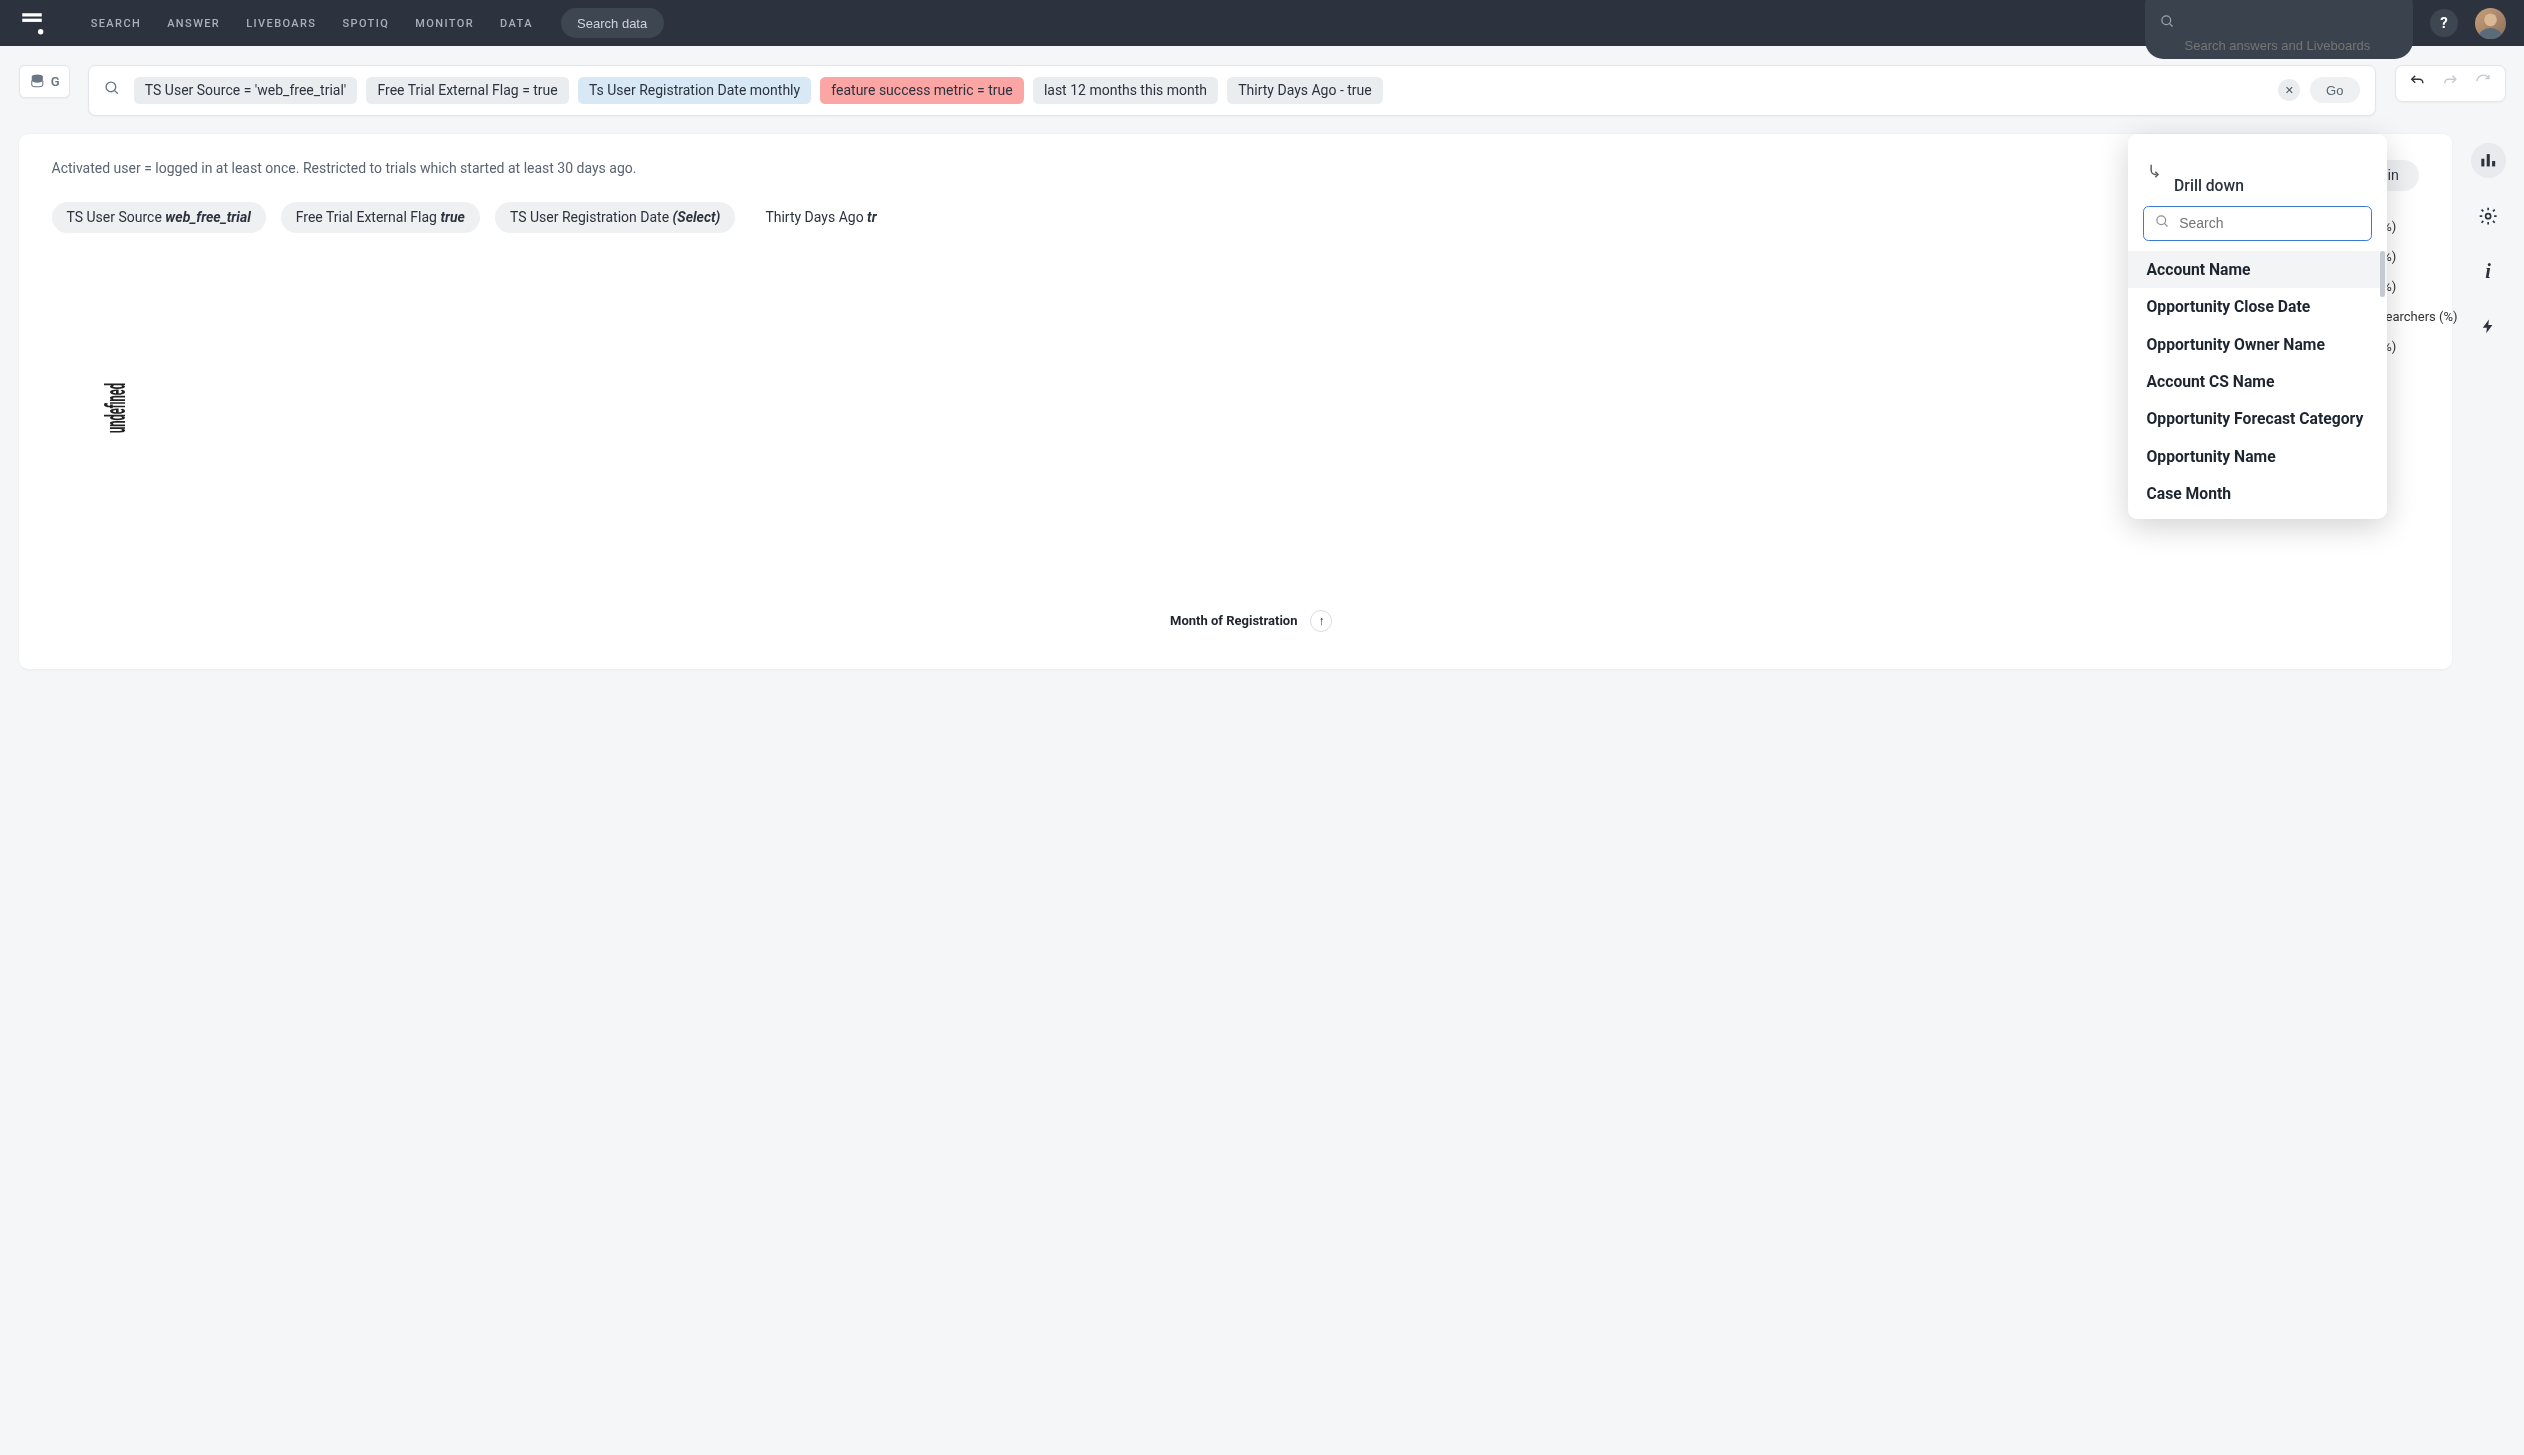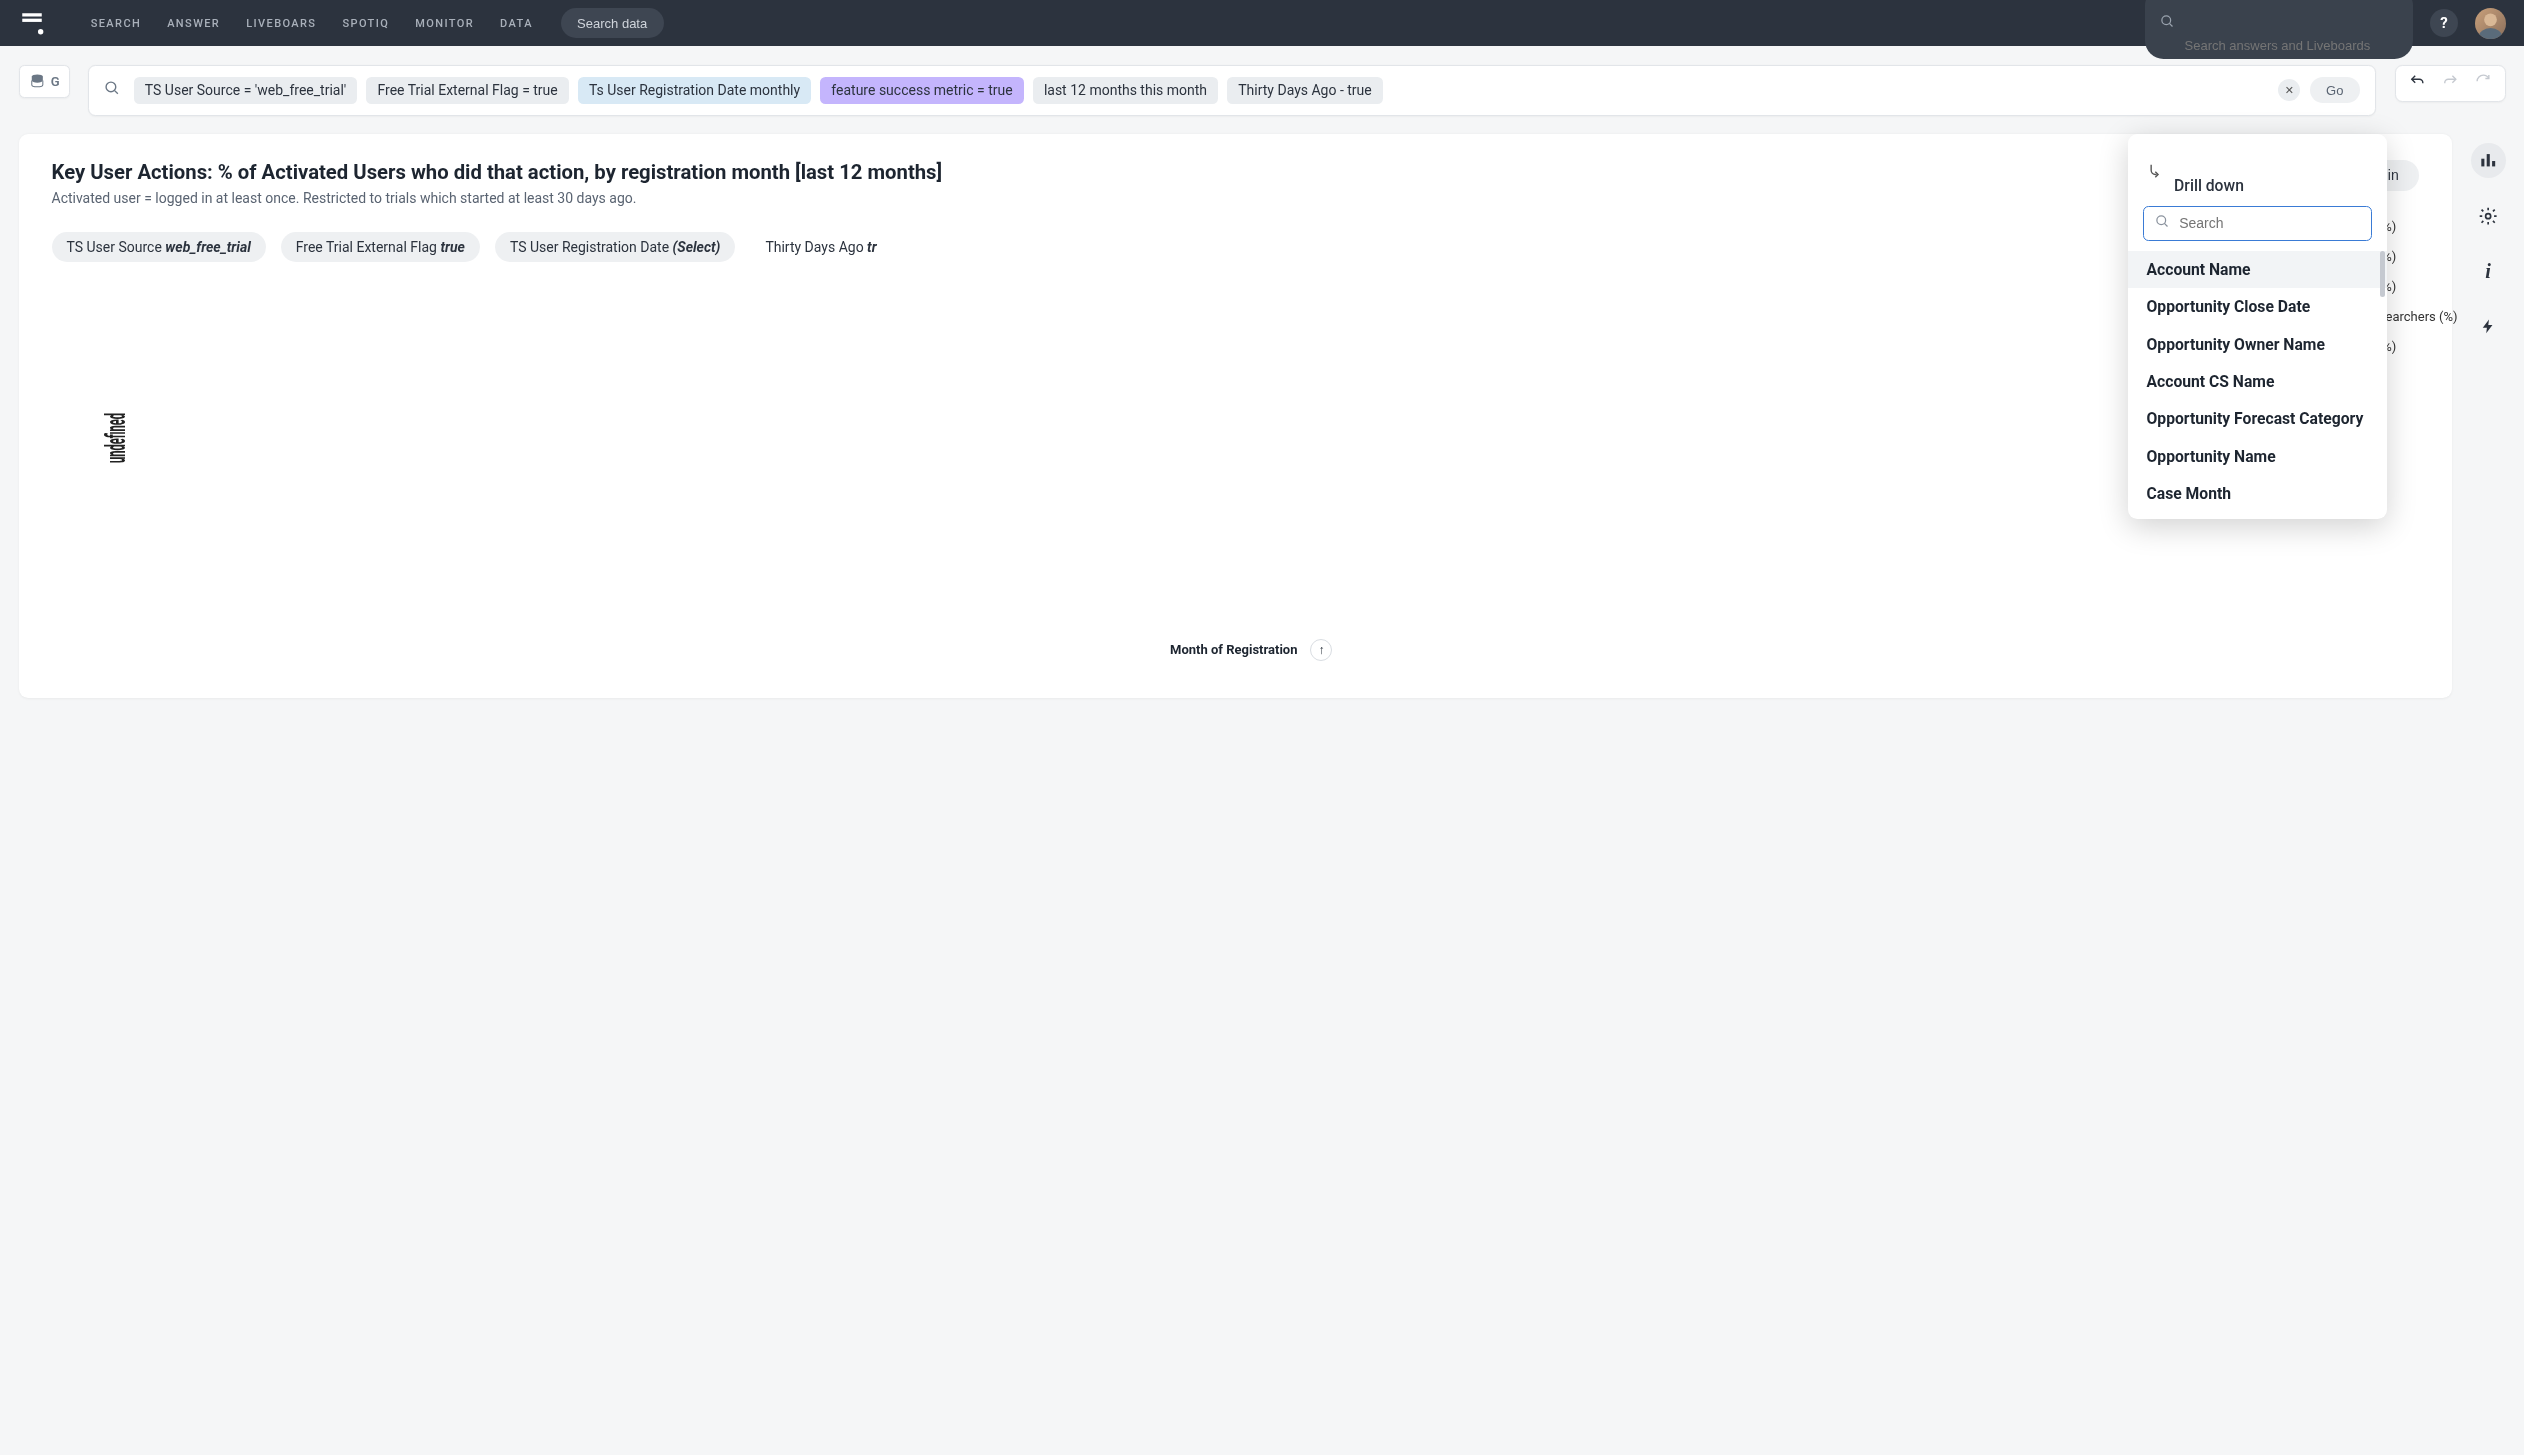--- a/index.html
+++ b/index.html
@@ -19,21 +19,21 @@
   .avatar svg{width:100%;height:100%;}
 
   .workspace { display:flex; padding:18.5px; gap:18.5px; align-items:flex-start;}
   .datasource-chip { background:#fff; border:0.9px solid #e2e5e9; border-radius:5.5px; padding:7.4px 9.2px; display:flex; align-items:center; gap:5.5px; box-shadow:0 0.9px 1.8px rgba(0,0,0,0.04);}
   .datasource-chip .stack{width:16.6px;height:16.6px;}
   .datasource-chip .gletter{font-weight:600;color:#6b7785;font-size:13px;}
 
   .query-bar { flex:1; background:#fff; border:0.9px solid #e2e5e9; border-radius:7.4px; padding:11px 15px; display:flex; align-items:center; flex-wrap:wrap; gap:9.2px; box-shadow:0 0.9px 1.8px rgba(0,0,0,0.04); position:relative;}
   .query-search-icon { color:#6b7785; margin-right:3.7px;}
   .token { background:#eaedf0; padding:5.5px 11px; border-radius:5.5px; font-size:14px; color:#2c333e;}
-  .token.green { background:#c4b5fd;}
+  .token.green { background:#fca5a5;}
   .token.blue { background:#d8e9f5;}
   .query-actions { margin-left:auto; display:flex; gap:9.2px; align-items:center;}
   .clear-btn { width:22px;height:22px;border-radius:50%;background:#eaedf0;display:flex;align-items:center;justify-content:center;color:#555;cursor:pointer;font-size:11px;}
   .go-btn { background:#eef0f2; border:none; color:#5a6472; padding:5.5px 16.6px; border-radius:16.6px; font-size:13px; cursor:pointer;}
   
   .history-controls { background:#fff; border:0.9px solid #e2e5e9; border-radius:7.4px; padding:7.4px 13px; display:flex; gap:16.6px; box-shadow:0 0.9px 1.8px rgba(0,0,0,0.04);}
   .hist-icon{color:#555;cursor:pointer;}
   .hist-icon.disabled{color:#c5c9d0;}
 
   .content-row { display:flex; padding:0 18.5px 18.5px 18.5px; gap:18.5px; align-items:flex-start;}
@@ -161,21 +161,20 @@
           <path d="M20 3v5h-5"></path>
         </svg>
     </span>
   </div>
 </div>
 
 <div class="content-row">
   <div class="main-card">
     <div class="title-row">
       <div class="title-block">
-        <h1>Key User Actions: % of Activated Users who did that action, by registration month [last 12 months]</h1>
         <div class="subtitle">Activated user = logged in at least once. Restricted to trials which started at least 30 days ago.</div>
       </div>
       <button class="pin-btn">Pin</button>
     </div>
 
     <div class="filter-chips" id="filter-chips">
         <span class="fchip">TS User Source <strong>web_free_trial</strong></span>
         <span class="fchip">Free Trial External Flag <strong>true</strong></span>
         <span class="fchip">TS User Registration Date <strong>(Select)</strong></span>
         <span class="fchip plain">Thirty Days Ago <strong>tr</strong></span>

